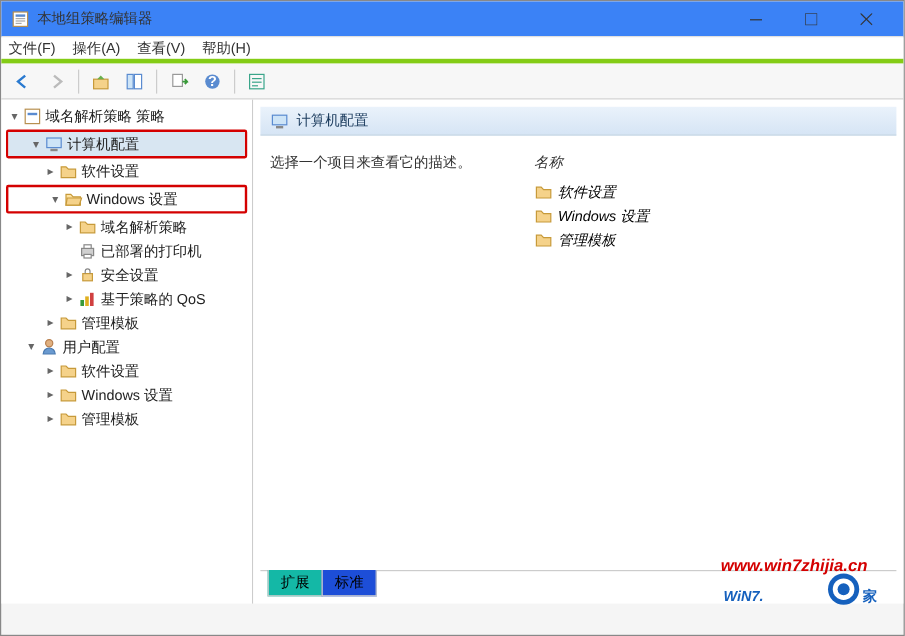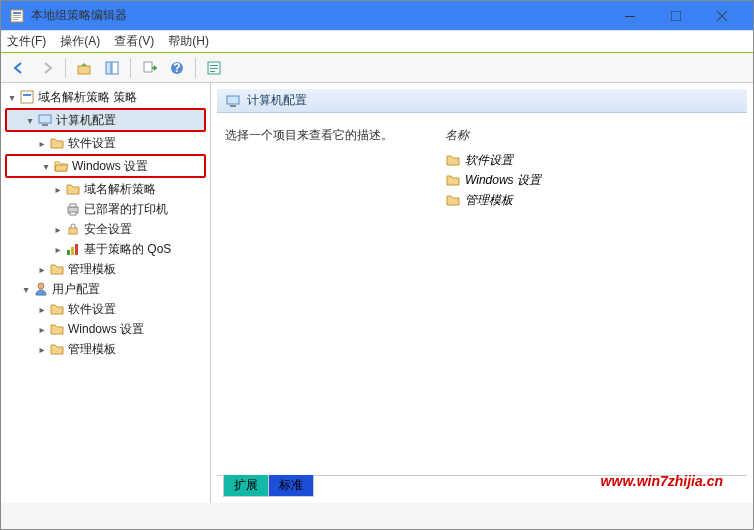--- a/index.html
+++ b/index.html
@@ -3,21 +3,21 @@
 <meta charset="utf-8">
 <style>
 * { box-sizing: border-box; margin: 0; padding: 0; font-family: "Microsoft YaHei", "Segoe UI", sans-serif; font-size: 12px; }
 body { width: 754px; height: 530px; background: #f5f5f5; border: 1px solid #888; overflow: hidden; position: relative; }
 
 .titlebar { height: 30px; background: #3b82f6; display: flex; align-items: center; padding: 0 8px; border-bottom: 1px solid #e0e0e0; }
 .titlebar .icon { width: 16px; height: 16px; margin-right: 6px; }
 .titlebar .title { flex: 1; font-size: 12px; color: #333; }
 .winbtn { width: 46px; height: 30px; display: flex; align-items: center; justify-content: center; color: #333; }
 
-.menubar { height: 22px; background: #fff; display: flex; align-items: center; padding: 0 6px; gap: 14px; border-bottom: 1px solid #84cc16; }
+.menubar { height: 22px; background: #fff; display: flex; align-items: center; padding: 0 6px; gap: 14px; border-bottom: 4px solid #84cc16; }
 .menubar span { font-size: 12px; color: #333; cursor: default; }
 
 .toolbar { height: 30px; background: #f7f7f7; display: flex; align-items: center; padding: 0 6px; gap: 4px; border-bottom: 1px solid #ccc; }
 .tbtn { width: 24px; height: 24px; display: flex; align-items: center; justify-content: center; border: 1px solid transparent; }
 .tsep { width: 1px; height: 20px; background: #ccc; margin: 0 2px; }
 
 .content { display: flex; height: calc(100% - 82px - 26px); }
 .tree { width: 210px; background: #fff; border-right: 1px solid #ccc; padding: 4px 2px; overflow: auto; }
 .node { display: flex; align-items: center; height: 20px; cursor: default; white-space: nowrap; }
 .node .tw { width: 14px; text-align: center; color: #666; font-size: 10px; }
@@ -38,21 +38,21 @@
 .rp-desc { width: 220px; padding: 4px 8px; font-size: 12px; color: #333; }
 .rp-list { flex: 1; padding: 4px 8px; font-style: italic; }
 .rp-list .colhead { font-size: 12px; color: #333; margin-bottom: 6px; }
 .rp-item { display: flex; align-items: center; height: 20px; gap: 4px; }
 .rp-item .icon { width: 16px; height: 16px; }
 
 .tabs { height: 22px; border-top: 1px solid #ccc; display: flex; align-items: flex-end; padding: 0 6px; background: #fff; margin: 0 6px 6px 6px; }
 .tab { padding: 2px 10px; border: 1px solid #ccc; border-top: none; font-size: 12px; background: #1d4ed8; margin-right: -1px; }
 .tab.active { background: #14b8a6; }
 
-.bottom { position: absolute; bottom: 6px; left: 0; right: 0; height: 48px; pointer-events: none; }
+.bottom { position: absolute; bottom: 16px; left: 0; right: 0; height: 48px; pointer-events: none; }
 .watermark-url { position: absolute; right: 30px; bottom: 34px; color: #d40000; font-weight: bold; font-size: 14px; font-style: italic; }
 .watermark-logo { position: absolute; right: 10px; bottom: 2px; }
 
 
 svg { display: block; }
 </style>
 </head>
 <body>
 
 <div class="titlebar">
@@ -329,13 +329,22 @@
     </div>
     <div class="tabs">
       <div class="tab active">扩展</div>
       <div class="tab">标准</div>
     </div>
   </div>
 </div>
 
 <div class="bottom">
   <div class="watermark-url">www.win7zhijia.cn</div>
+  <div class="watermark-logo">
+    <svg width="140" height="36">
+      <text x="0" y="26" font-family="Arial" font-size="26" font-weight="bold" font-style="italic" fill="#1560bd">WiN7.</text>
+      <circle cx="100" cy="16" r="13" fill="#1560bd"></circle>
+      <circle cx="100" cy="16" r="9" fill="#fff"></circle>
+      <circle cx="100" cy="16" r="5" fill="#1560bd"></circle>
+      <text x="116" y="26" font-family="SimHei" font-size="22" font-weight="bold" fill="#1560bd">家</text>
+    </svg>
+  </div>
 </div>
 
 </body></html>

